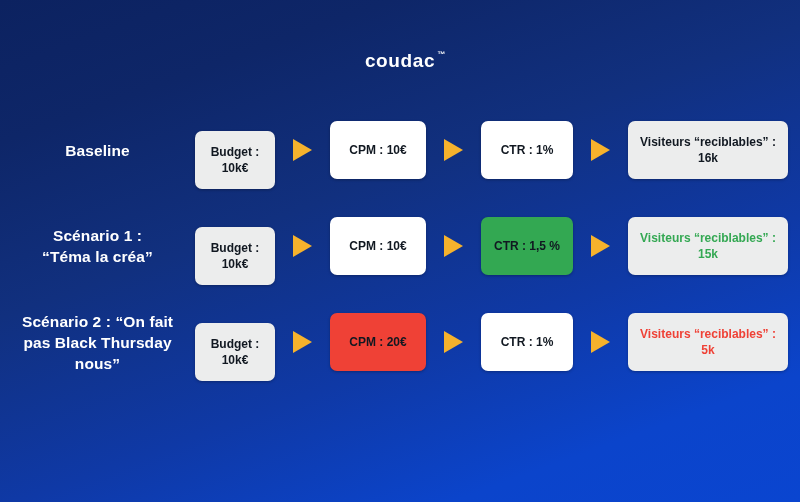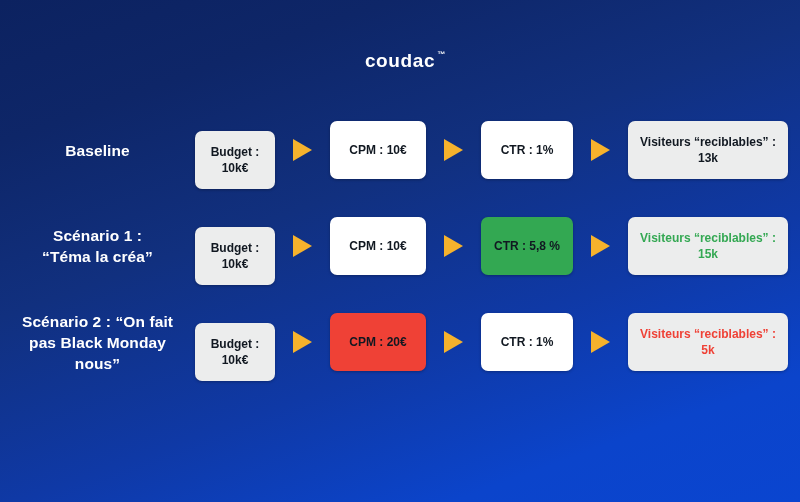--- a/index.html
+++ b/index.html
@@ -152,46 +152,46 @@
       <div class="row-flow">
         <div class="card card-budget">Budget : 10k€</div>
         <div class="arrow"></div>
         <div class="card card-cpm">CPM : 10€</div>
         <div class="arrow"></div>
         <div class="card card-ctr">CTR : 1%</div>
         <div class="arrow"></div>
         <div class="card card-result">
           <span>
             <span>Visiteurs “reciblables” :</span><br>
-            <span>13k</span>
+            <span>16k</span>
           </span>
         </div>
       </div>
     </div>
 
     <div class="row">
       <div class="row-label">Scénario 1 :<br>“Téma la créa”</div>
       <div class="row-flow">
         <div class="card card-budget">Budget : 10k€</div>
         <div class="arrow"></div>
         <div class="card card-cpm">CPM : 10€</div>
         <div class="arrow"></div>
-        <div class="card card-ctr state-green">CTR : 5,8 %</div>
+        <div class="card card-ctr state-green">CTR : 1,5 %</div>
         <div class="arrow"></div>
         <div class="card card-result state-green">
           <span>
             <span>Visiteurs “reciblables” :</span><br>
             <span>15k</span>
           </span>
         </div>
       </div>
     </div>
 
     <div class="row">
-      <div class="row-label">Scénario 2 : “On fait pas Black Monday nous”</div>
+      <div class="row-label">Scénario 2 : “On fait pas Black Thursday nous”</div>
       <div class="row-flow">
         <div class="card card-budget">Budget : 10k€</div>
         <div class="arrow"></div>
         <div class="card card-cpm state-red">CPM : 20€</div>
         <div class="arrow"></div>
         <div class="card card-ctr">CTR : 1%</div>
         <div class="arrow"></div>
         <div class="card card-result state-red">
           <span>
             <span>Visiteurs “reciblables” :</span><br>

